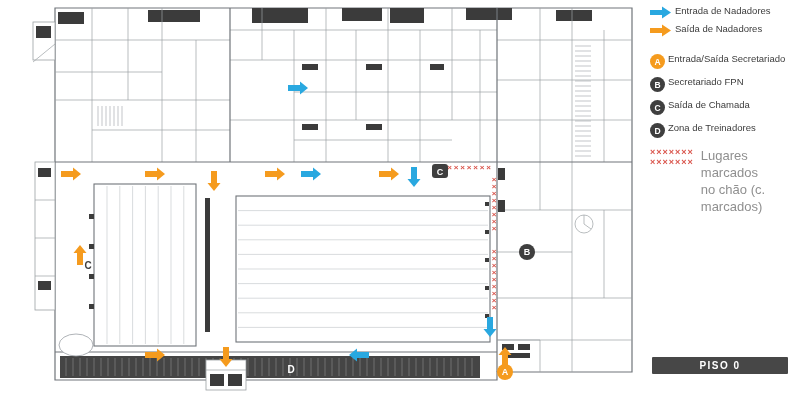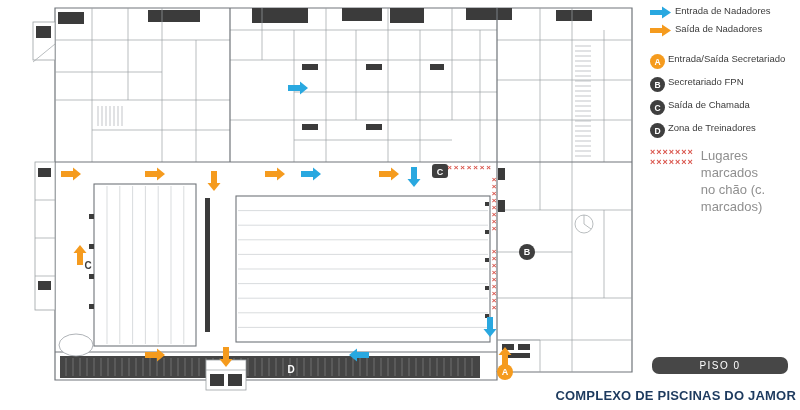--- a/index.html
+++ b/index.html
@@ -20,22 +20,22 @@
   .lrow.badge-row{margin-bottom:8px;}
   .lgap{height:12px;}
   .larrow{width:22px;height:13px;flex:0 0 22px;}
   .llabel{font-size:9.5px;color:#3c3c3c;line-height:1.1;}
   .lbadge{width:15px;height:15px;flex:0 0 15px;border-radius:50%;display:flex;
           align-items:center;justify-content:center;color:#fff;font-size:8.5px;font-weight:bold;}
   .lnote{display:flex;gap:7px;margin-top:10px;align-items:flex-start;}
   .lx{color:#d9534a;font-size:9px;font-weight:bold;letter-spacing:1px;line-height:1.1;white-space:nowrap;}
   .lnotetext{font-size:13px;color:#8f8f8f;line-height:1.3;}
   
-  .piso{position:absolute;left:652px;top:357px;width:136px;height:17px;border-radius:7px;
-        color:#ffffff;font-size:10px;font-weight:normal;letter-spacing:1.5px;
+  .piso{position:absolute;left:652px;top:357px;width:136px;height:17px;border-radius:1px;
+        color:#ffffff;font-size:10px;font-weight:bold;letter-spacing:1.5px;
         display:flex;align-items:center;justify-content:center;}
   .title{position:absolute;right:4px;top:388px;font-size:13px;font-weight:bold;
          color:#1d3a5e;letter-spacing:0.2px;white-space:nowrap;}
 </style>
 </head>
 <body>
 
 <div class="screen">
 
   <svg id="plan-svg" width="650" height="400" viewBox="0 0 650 400">
@@ -369,15 +369,14 @@
         <div>×××××××</div>
       </div>
       <div class="lnotetext">
         <div>Lugares marcados</div>
         <div>no chão (c. marcados)</div>
       </div>
     </div>
   </div>
 
   <div class="piso" style="background: rgb(71, 71, 71);">PISO 0</div>
-  <div class="title">COMPLEXO DE PISCINAS DO JAMOR</div>
 
 </div>
 
 </body></html>

